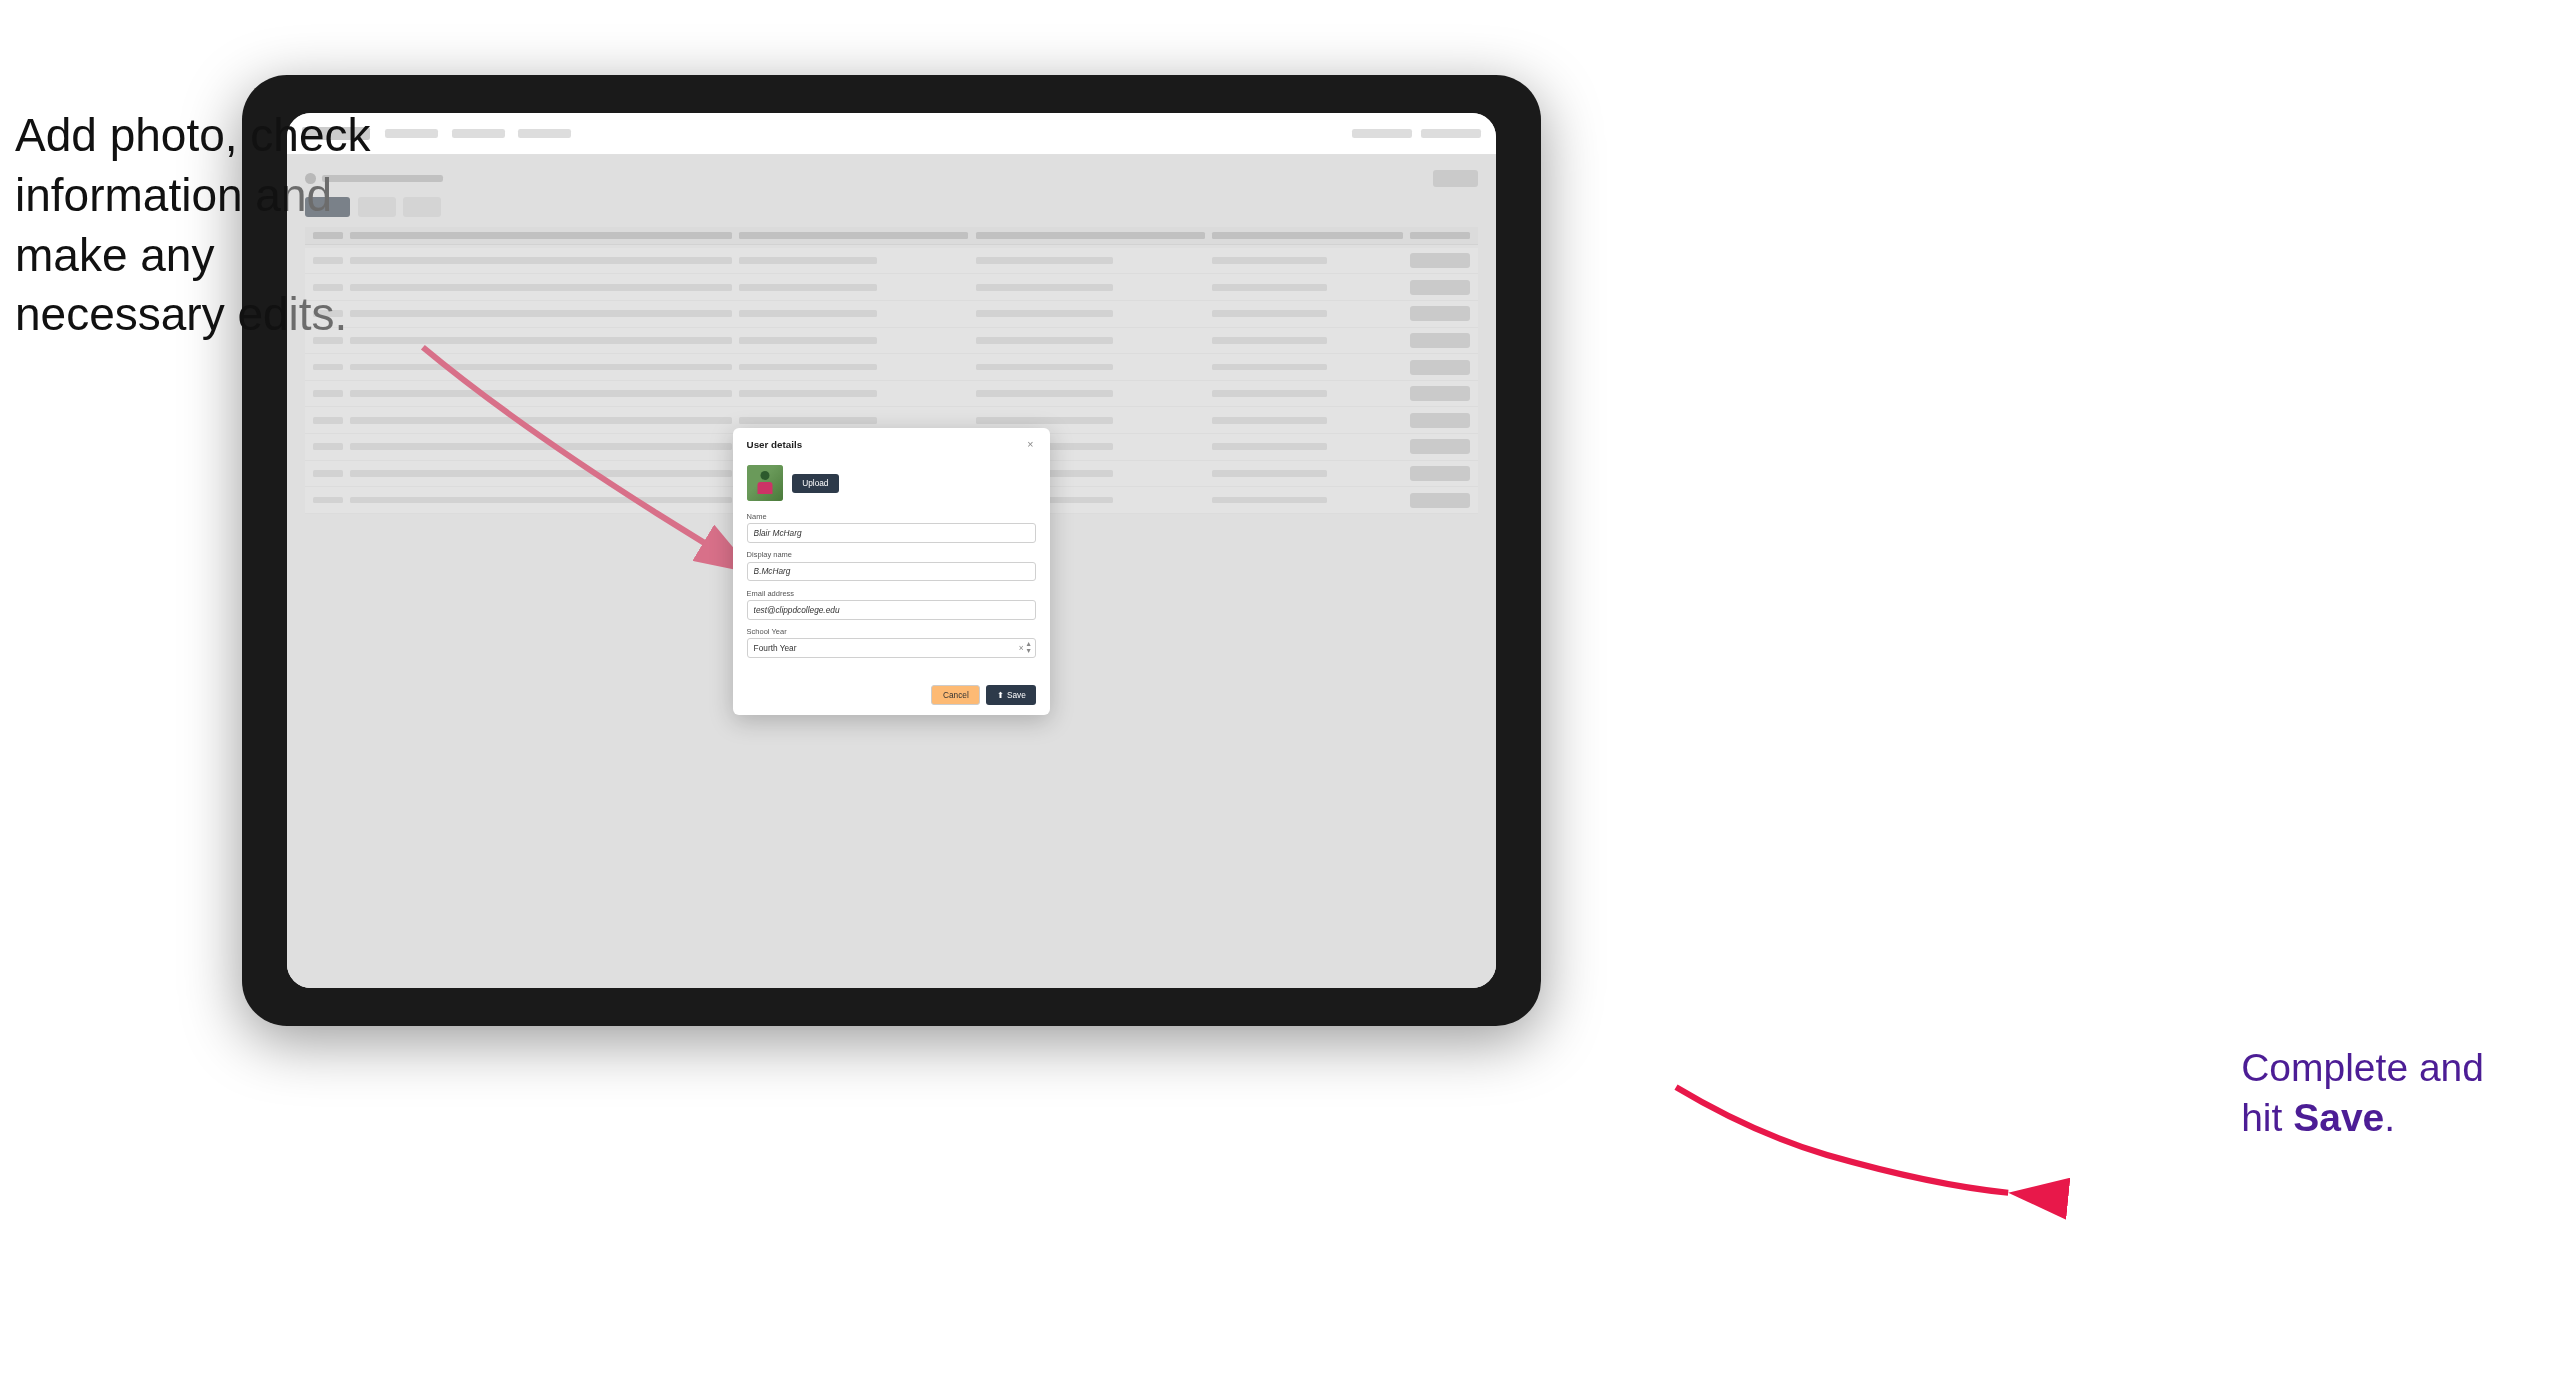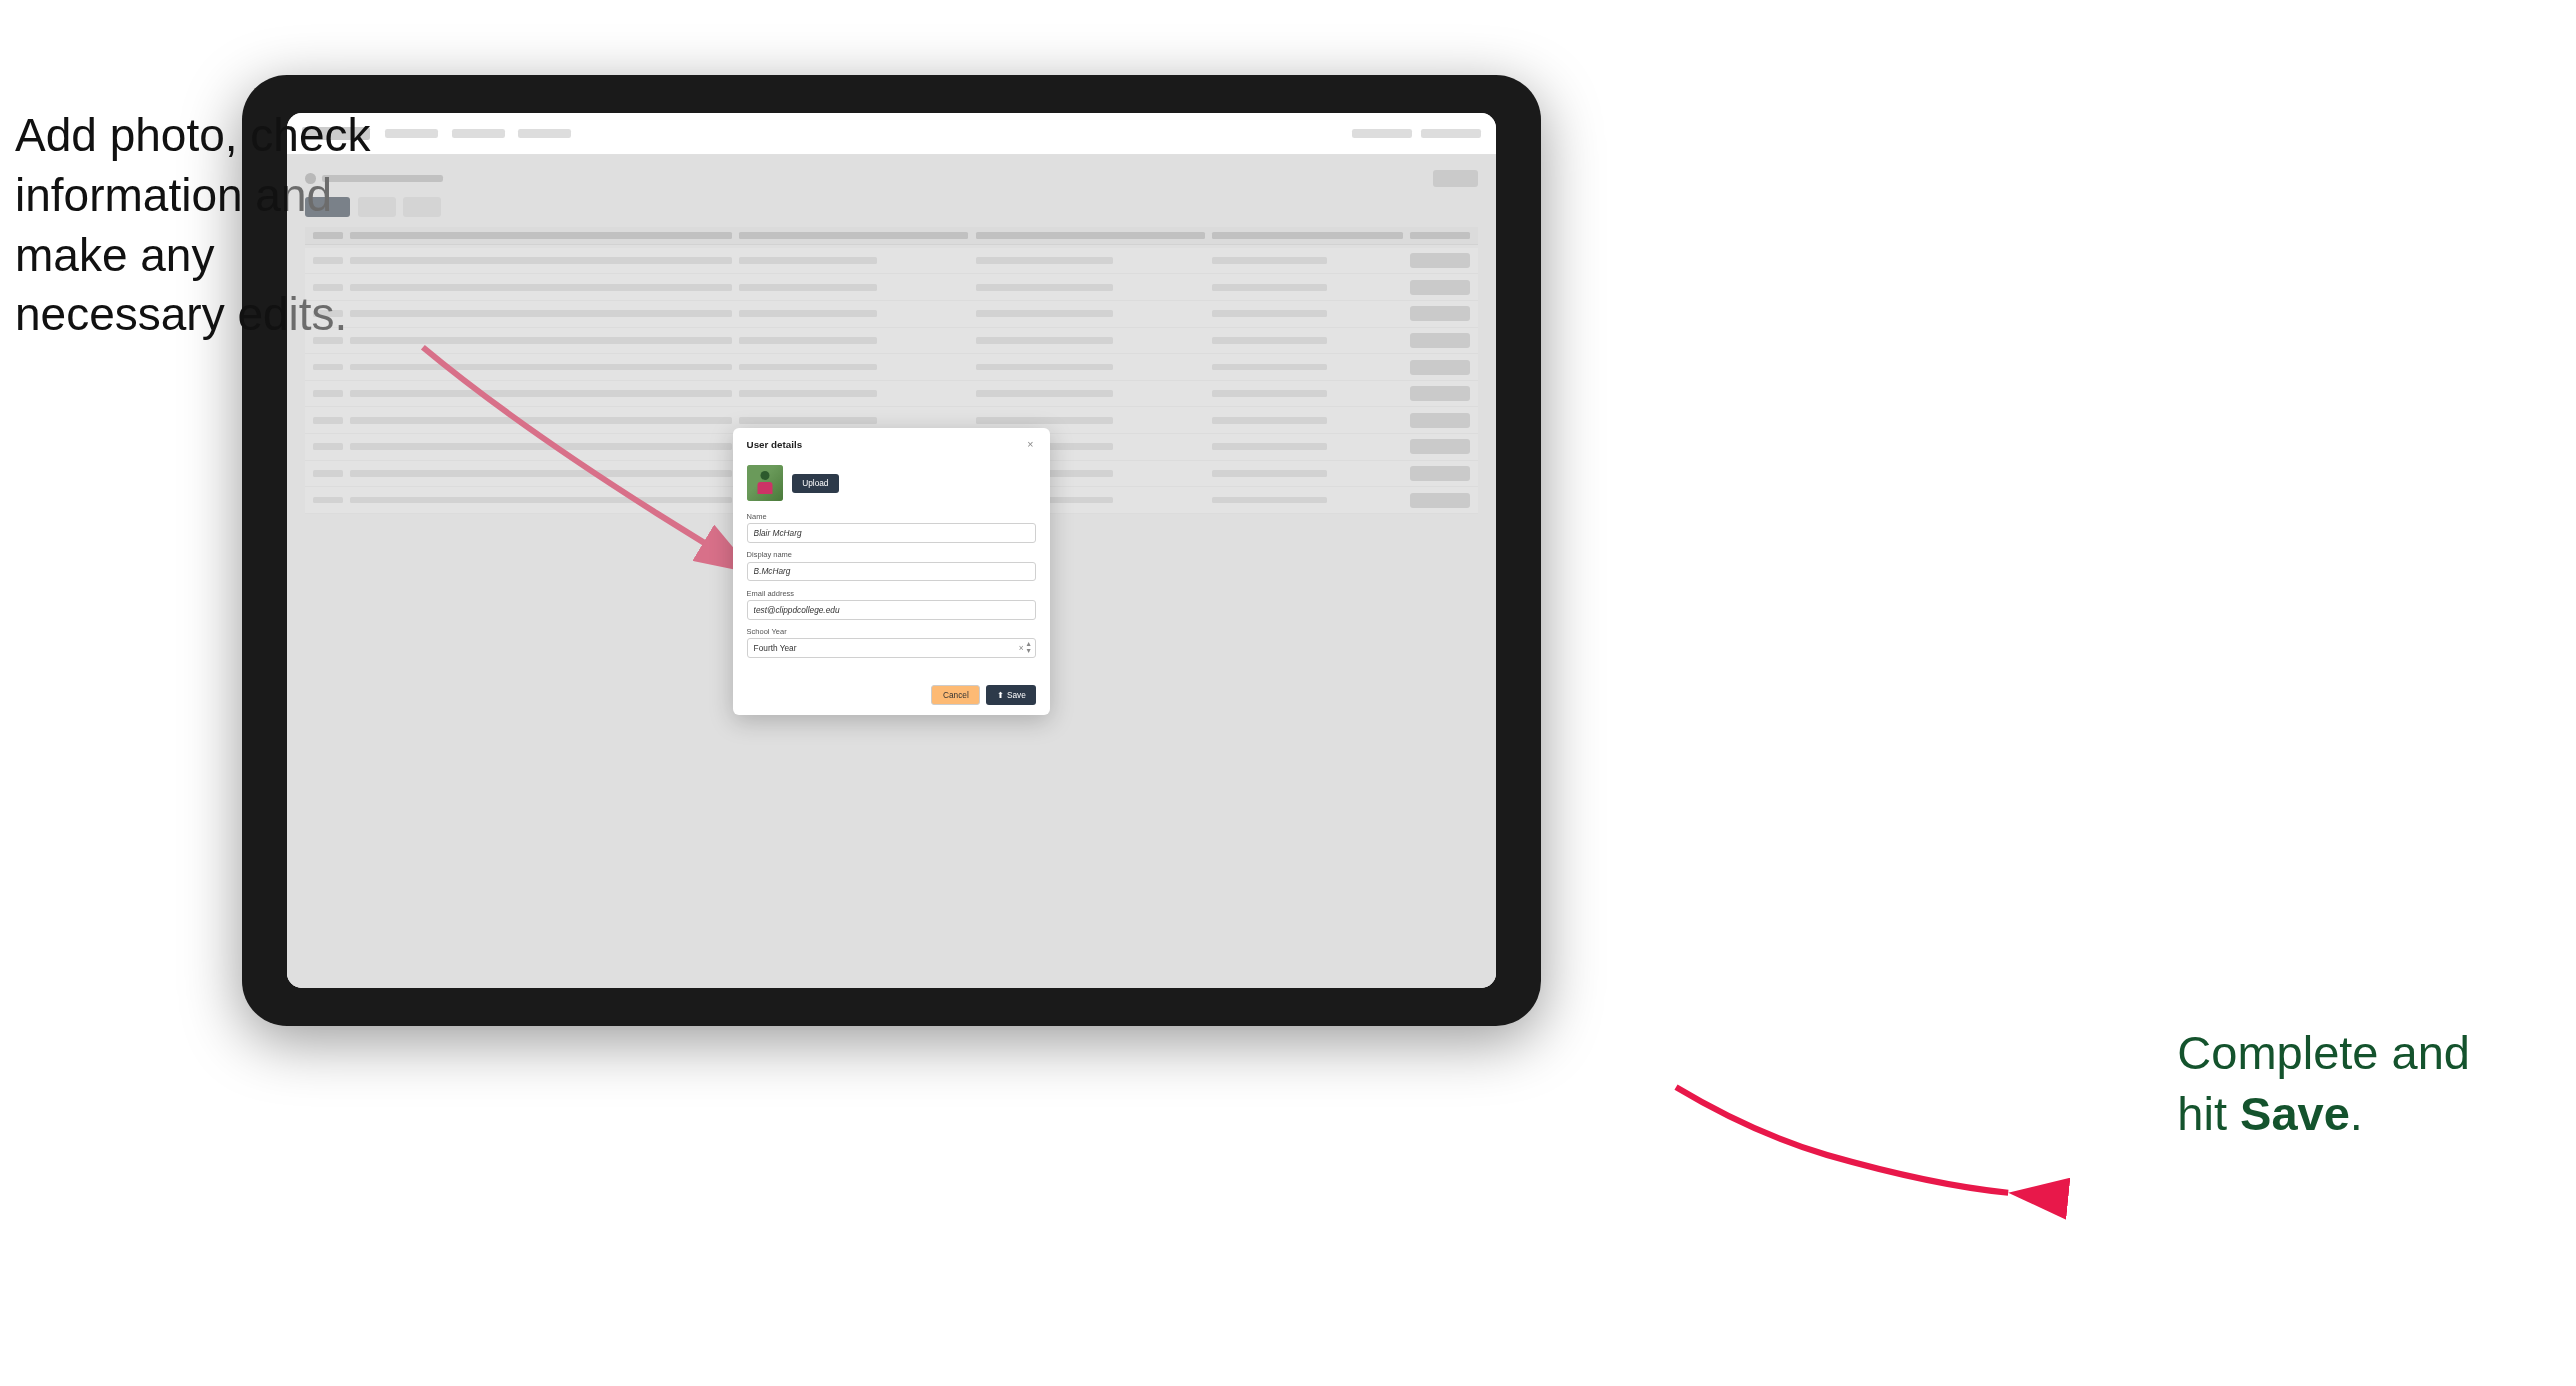--- a/index.html
+++ b/index.html
@@ -20,25 +20,25 @@
       top: 106px;
       font-size: 46px;
       line-height: 1.3;
       color: #111;
       font-weight: 400;
       z-index: 10;
     }
 
     .annotation-right {
       position: absolute;
-      right: 106px;
+      right: 92px;
       bottom: 242px;
-      font-size: 47px;
+      font-size: 39px;
       line-height: 1.3;
-      color: #14532d;
+      color: #4c1d95;
       font-weight: 400;
       z-index: 10;
       text-align: left;
     }
 
     .annotation-right strong {
       font-weight: 700;
     }
 
     
@@ -51,21 +51,21 @@
       background: #1a1a1a;
       border-radius: 45px;
       box-shadow: 0 15px 60px rgba(0,0,0,0.4);
       padding: 38px 45px;
     }
 
     .tablet-screen {
       width: 100%;
       height: 100%;
       background: #f0f0f0;
-      border-radius: 15px;
+      border-radius: 24px;
       overflow: hidden;
       position: relative;
     }
 
     
     .app-topbar {
       background: #fff;
       height: 42px;
       display: flex;
       align-items: center;

